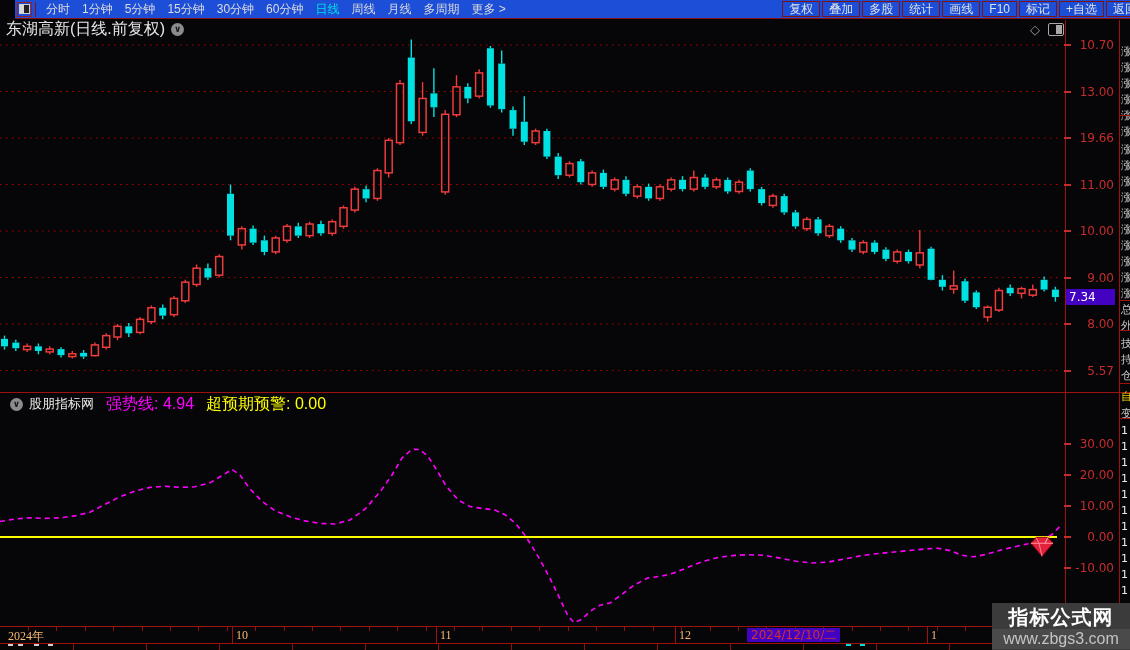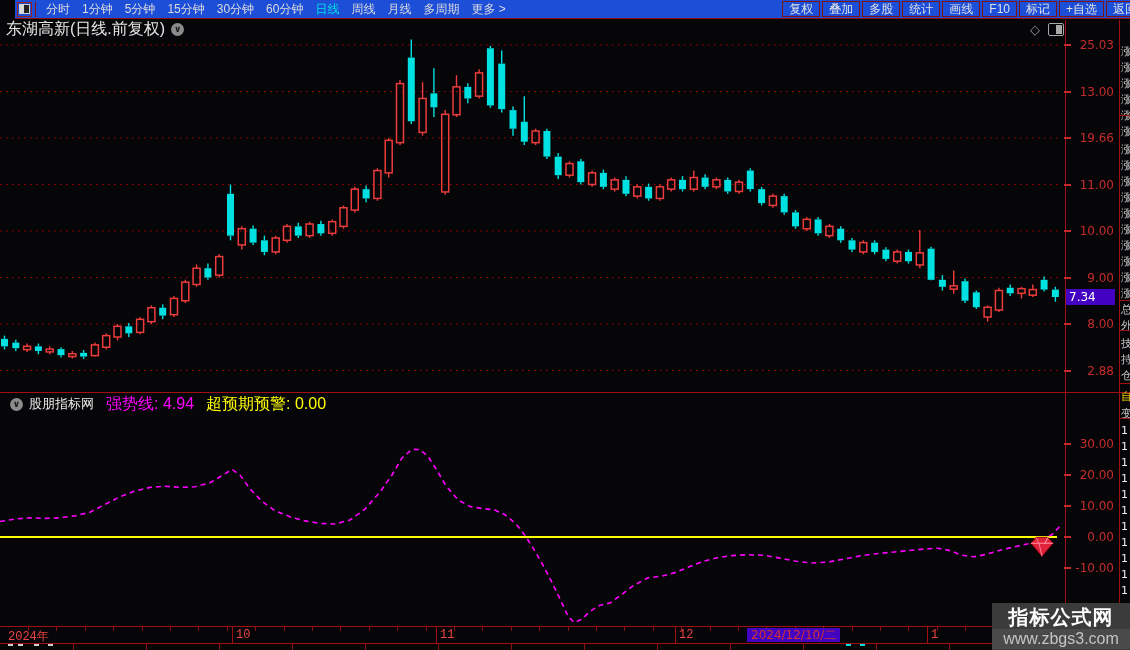--- a/index.html
+++ b/index.html
@@ -35,21 +35,21 @@
   .tick{position:absolute;height:2px;width:7px;background:#c62c2c;}
   .price-badge{position:absolute;left:1066px;width:46px;height:16px;background:#4302c2;color:#fff;
                font-size:12px;line-height:16px;padding-left:3px;font-family:"DejaVu Sans",sans-serif;}
   
   .ind-header{position:absolute;top:395px;left:4px;height:18px;display:flex;align-items:center;}
   .ind-name{color:#e8e8e8;font-size:13px;margin-left:6px;}
   .ind-field{font-size:16px;margin-left:12px;white-space:nowrap;}
   .magenta{color:#ff00ff;} .yellow{color:#ffff00;}
   
   .xaxis{position:absolute;top:627px;left:0;width:1130px;height:16px;}
-  .xaxis .xlab{position:absolute;top:1px;color:#ef4444;font-size:12px;font-family:Liberation Mono, monospace;white-space:nowrap;}
+  .xaxis .xlab{position:absolute;top:1px;color:#fdba74;font-size:12px;font-family:Liberation Serif, serif;white-space:nowrap;}
   .xaxis .xdiv{position:absolute;top:0;width:1px;height:16px;background:#a01010;}
   .xaxis .xtick{position:absolute;top:0;width:1px;height:4px;background:#8e1010;}
   .date-badge{position:absolute;top:1px;height:14px;background:#4302c2;color:#d03232;font-size:12px;
               line-height:14px;padding:0 4px;font-family:"DejaVu Sans",sans-serif;white-space:nowrap;}
   
   .bstrip{position:absolute;top:644px;left:0;width:1130px;height:6px;background:#050506;overflow:hidden;}
   .bstrip .bdiv{position:absolute;top:0;width:1px;height:6px;background:#8e1010;}
   .bstrip .bmark{position:absolute;top:0;height:2px;width:5px;background:#cfcfcf;}
   .bstrip .bmark.cy{background:#00dede;}
   
@@ -424,35 +424,35 @@
         <polyline points="1048,122.30000000000001 1045,128.3" stroke="#ffb0bb" stroke-width="1" fill="none"></polyline>
       </g>
     </svg>
 
   <div class="hline" style="top:392px"></div>
   <div class="hline" style="top:626px"></div>
   <div class="hline" style="top:643px"></div>
   <div class="vline" style="left:1065px;top:20px;height:623px"></div>
 
   <div id="axes">
-      <div class="axis-label" style="left: 1066px; top: 38px;">25.03</div>
+      <div class="axis-label" style="left: 1066px; top: 38px;">10.70</div>
       <div class="tick" style="left: 1064px; top: 44px;"></div>
       <div class="axis-label" style="left: 1066px; top: 84.5px;">13.00</div>
       <div class="tick" style="left: 1064px; top: 90.5px;"></div>
       <div class="axis-label" style="left: 1066px; top: 131px;">19.66</div>
       <div class="tick" style="left: 1064px; top: 137px;"></div>
       <div class="axis-label" style="left: 1066px; top: 177.5px;">11.00</div>
       <div class="tick" style="left: 1064px; top: 183.5px;"></div>
       <div class="axis-label" style="left: 1066px; top: 224px;">10.00</div>
       <div class="tick" style="left: 1064px; top: 230px;"></div>
       <div class="axis-label" style="left: 1066px; top: 270.5px;">9.00</div>
       <div class="tick" style="left: 1064px; top: 276.5px;"></div>
       <div class="axis-label" style="left: 1066px; top: 317px;">8.00</div>
       <div class="tick" style="left: 1064px; top: 323px;"></div>
-      <div class="axis-label" style="left: 1066px; top: 363.5px;">2.88</div>
+      <div class="axis-label" style="left: 1066px; top: 363.5px;">5.57</div>
       <div class="tick" style="left: 1064px; top: 369.5px;"></div>
       <div class="axis-label" style="left: 1066px; top: 437px;">30.00</div>
       <div class="tick" style="left: 1064px; top: 443px;"></div>
       <div class="axis-label" style="left: 1066px; top: 468px;">20.00</div>
       <div class="tick" style="left: 1064px; top: 474px;"></div>
       <div class="axis-label" style="left: 1066px; top: 499px;">10.00</div>
       <div class="tick" style="left: 1064px; top: 505px;"></div>
       <div class="axis-label" style="left: 1066px; top: 530px;">0.00</div>
       <div class="tick" style="left: 1064px; top: 536px;"></div>
       <div class="axis-label" style="left: 1066px; top: 561px;">-10.00</div>

